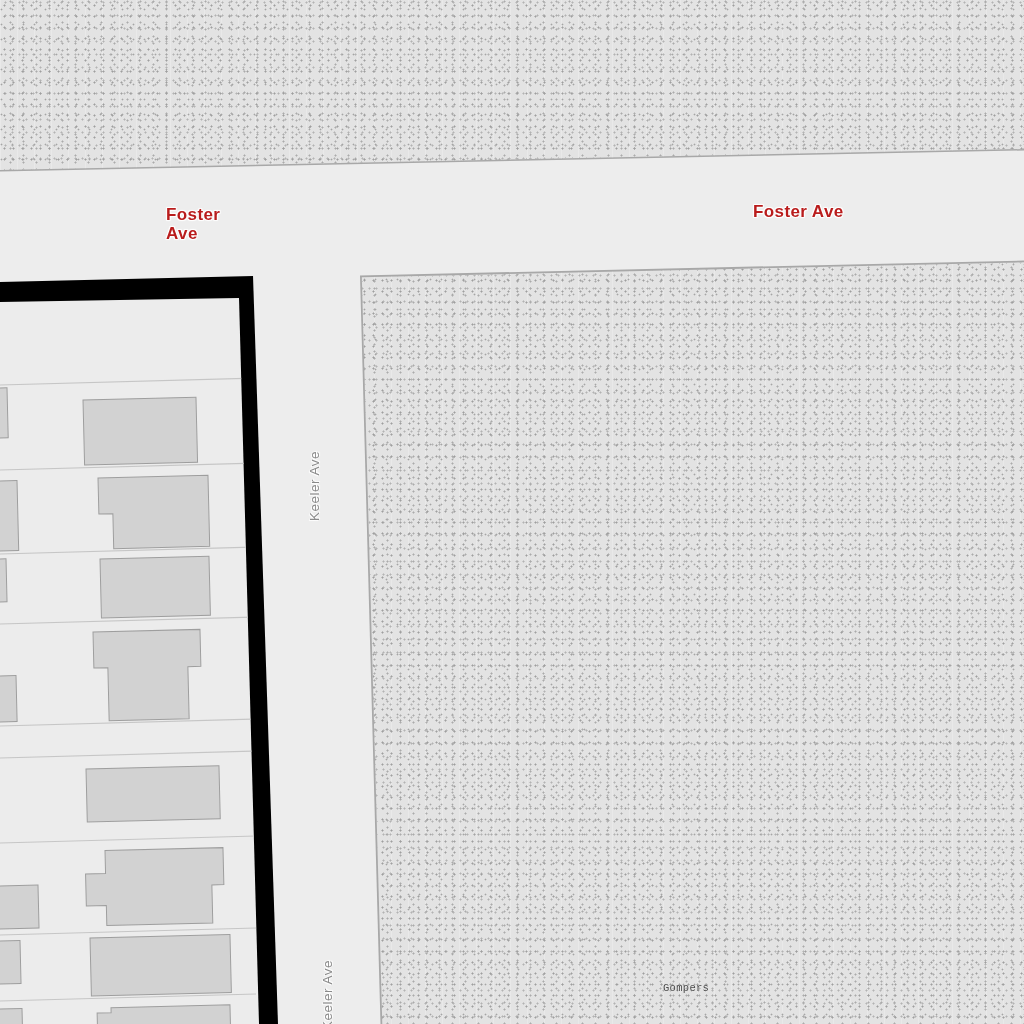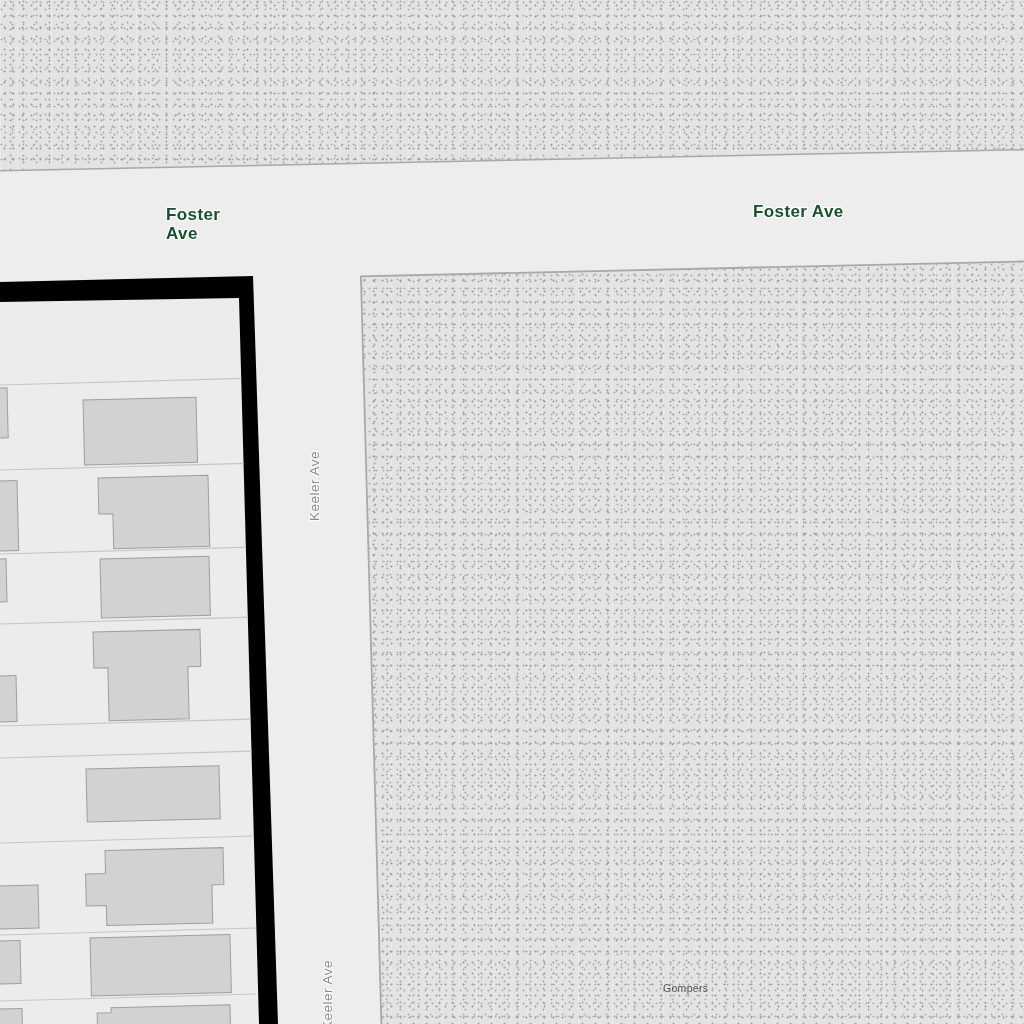--- a/index.html
+++ b/index.html
@@ -18,35 +18,35 @@
         radial-gradient(circle,#b3b3b3 0.8px,transparent 1.25px),
         repeating-linear-gradient(90deg,rgba(255,255,255,.22) 0 1px,transparent 1px 17px);
       background-size:9px 11px,13px 7px,11px 15px,7px 13px,auto;
       background-position:0 0,4px 5px,7px 2px,2px 9px,0 0;}
   #park-top .park-outer{clip-path:polygon(0 0,1024px 0,1024px 150.5px,0 171.5px);}
   #park-top .park-inner{clip-path:polygon(0 0,1024px 0,1024px 149px,0 170px);}
   #park-right .park-outer{clip-path:polygon(360px 275.5px,1024px 260.5px,1024px 1024px,380.5px 1024px);}
   #park-right .park-inner{clip-path:polygon(361.8px 277.3px,1024px 262.3px,1024px 1024px,382.3px 1024px);}
 
   
-  .road-label{position:absolute;color:#14532d;font-weight:700;font-size:17px;
+  .road-label{position:absolute;color:#b91c1c;font-weight:700;font-size:17px;
       line-height:19px;letter-spacing:.4px;white-space:normal;
       text-shadow:0 0 2px #fff,0 0 2px #fff,1px 1px 1px #fff,-1px -1px 1px #fff,
                   1px -1px 1px #fff,-1px 1px 1px #fff;}
   #label-foster-west{left:166px;top:205px;width:64px;}
   #label-foster-east{left:753px;top:202px;white-space:nowrap;}
   .road-label-vert{position:absolute;color:#8a8a8a;font-weight:400;font-size:13.5px;
       letter-spacing:.5px;white-space:nowrap;
       transform:translate(-50%,-50%) rotate(-90deg);
       text-shadow:0 0 2px #fff,0 0 2px #fff,1px 1px 1px #fff,-1px -1px 1px #fff;}
   #label-keeler-north{left:314px;top:486px;}
   #label-keeler-south{left:327px;top:995px;}
   #label-gompers{position:absolute;left:663px;top:982px;color:#4a4a4a;
       font-size:10.5px;letter-spacing:.3px;
-      text-shadow:0 0 1px rgba(255,255,255,.6);}
+      text-shadow:0 0 1px rgba(255,255,255,.6);font-family:Liberation Mono, monospace;}
 
   svg{position:absolute;left:0;top:0;}
 </style>
 </head>
 <body>
 
 <div id="map">
 
   <div id="park-top">
     <div class="park-outer"></div>

